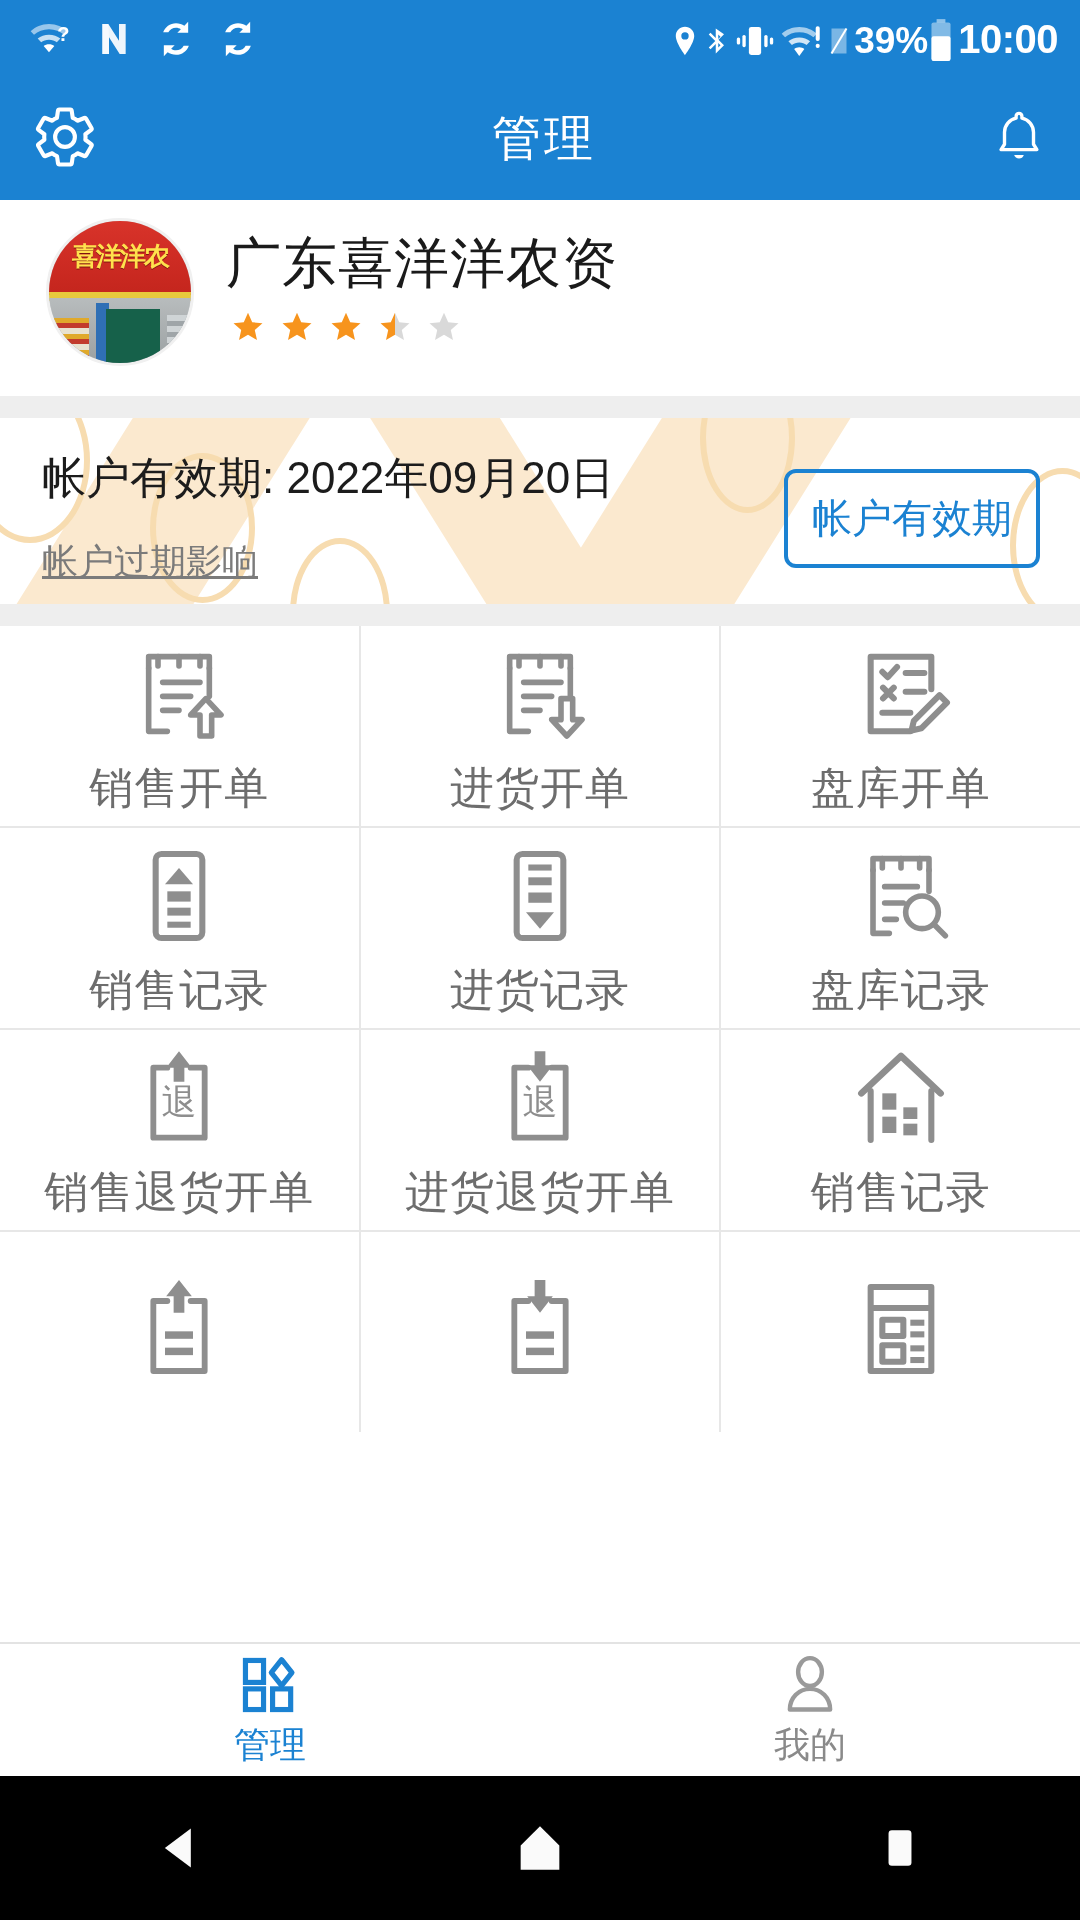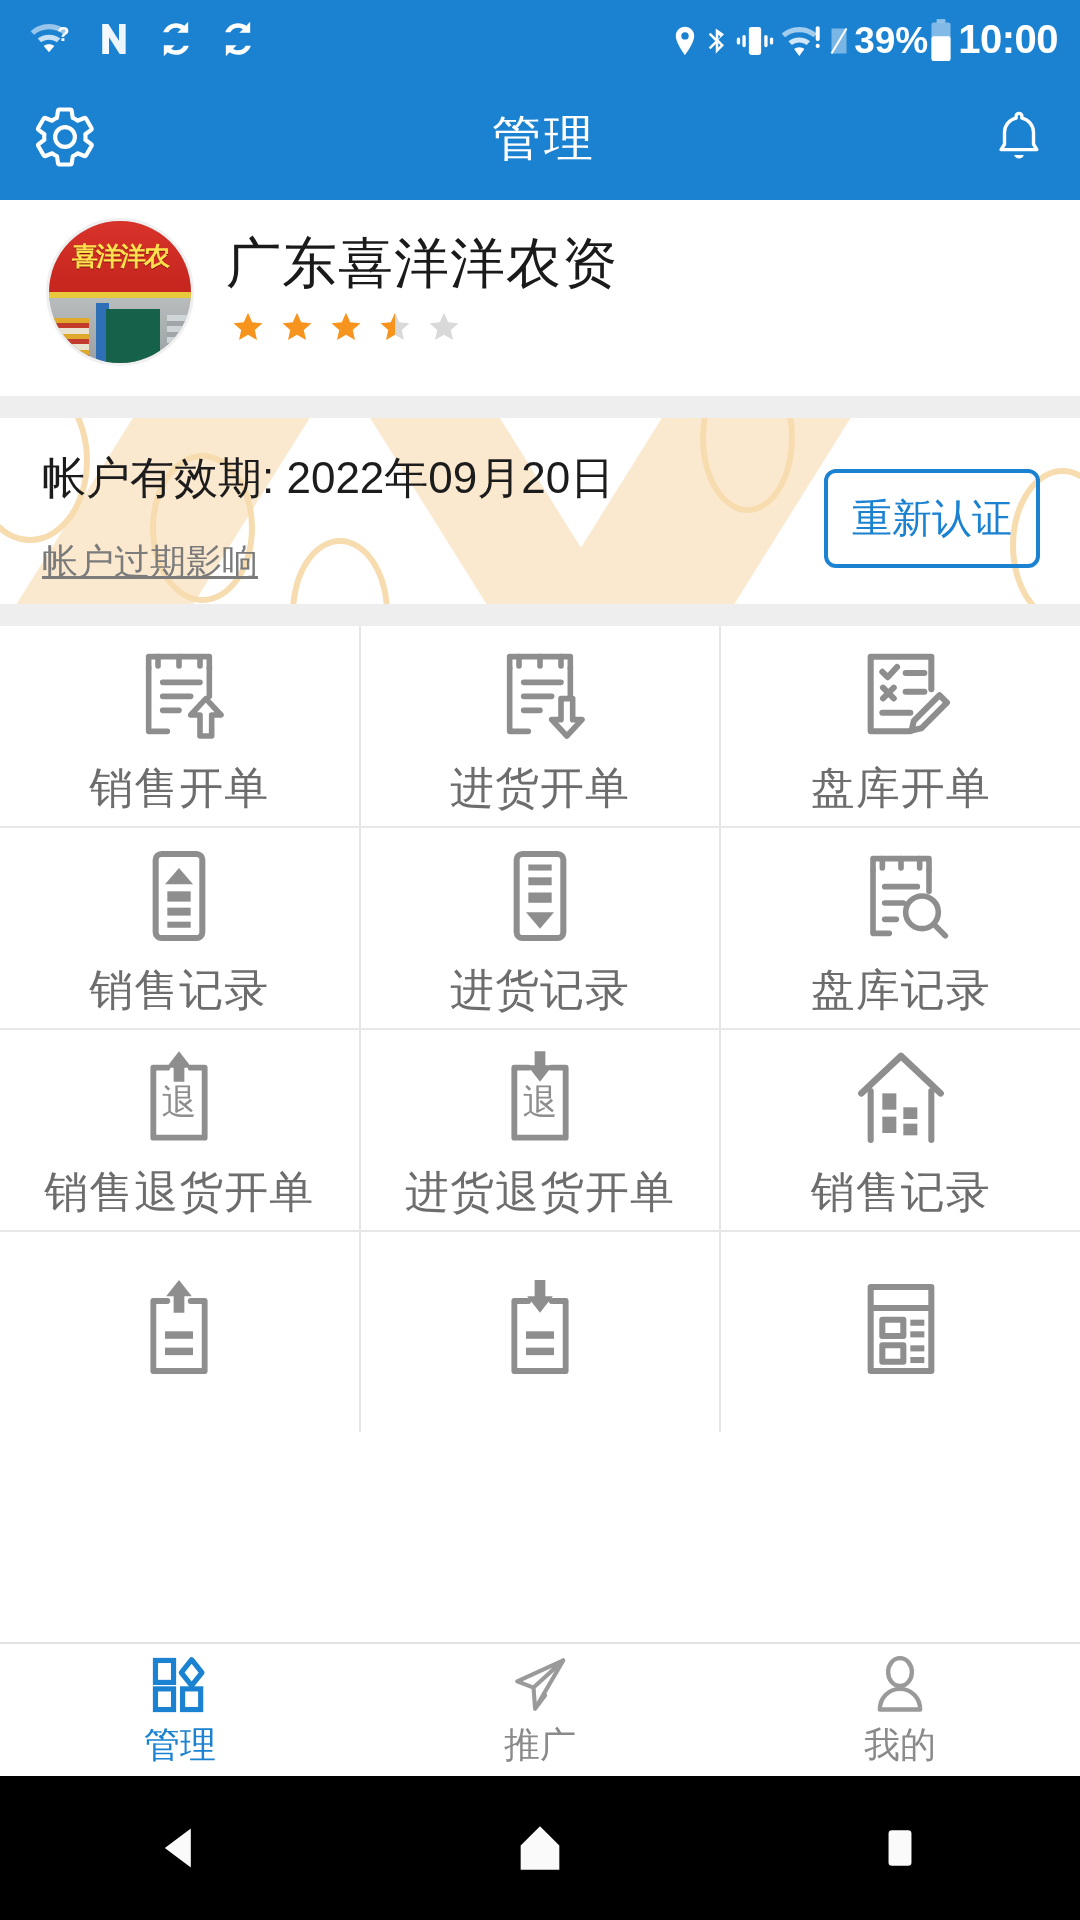--- a/index.html
+++ b/index.html
@@ -263,21 +263,21 @@
     <div class="deco-ring" style="width:120px;height:165px;left:-30px;top:-40px;"></div>
     <div class="deco-ring" style="width:105px;height:150px;left:150px;top:35px;"></div>
     <div class="deco-ring" style="width:100px;height:150px;left:290px;top:120px;"></div>
     <div class="deco-ring" style="width:95px;height:150px;left:700px;top:-55px;"></div>
     <div class="deco-ring" style="width:105px;height:155px;left:1010px;top:50px;"></div>
   </div>
   <div id="account-text">
     <div id="account-expiry">帐户有效期: 2022年09月20日</div>
     <a id="account-impact">帐户过期影响</a>
   </div>
-  <button id="recertify-btn">重新认证</button>
+  <button id="recertify-btn">帐户有效期</button>
 </div>
 
 <div id="grid-wrap">
   <div id="grid">
       <div class="cell">
         <div class="cell-icon">
           <svg width="112" height="112" viewBox="0 0 48 48">
             <g fill="none" stroke="#8e8e8e" stroke-width="2.4" stroke-linecap="round" stroke-linejoin="round">
               <path d="M11 13V8h26v5"></path>
               <path d="M11 13v27h8"></path>
@@ -450,28 +450,20 @@
           <path d="M16.5 2.2l4 5-4 5-4-5z" fill="none" stroke="#1b82d2" stroke-width="2" stroke-linejoin="round"></path>
           <rect x="2.5" y="13.5" width="7" height="8" fill="none" stroke="#1b82d2" stroke-width="2"></rect>
           <rect x="13" y="13.5" width="7" height="8" fill="none" stroke="#1b82d2" stroke-width="2"></rect>
         </svg>
       </div>
       <div class="tab-label">管理</div>
     </div>
     <div class="tab">
       <div class="tab-icon">
         <svg width="62" height="62" viewBox="0 0 24 24">
-          <path d="M21 2.5 3.2 10.6l6.3 2.4M21 2.5 9.5 13l.6 8.2L14 16M21 2.5 10.1 21.2" fill="none" stroke="#9a9a9a" stroke-width="1.6" stroke-linejoin="round" stroke-linecap="round"></path>
-        </svg>
-      </div>
-      <div class="tab-label">推广</div>
-    </div>
-    <div class="tab">
-      <div class="tab-icon">
-        <svg width="62" height="62" viewBox="0 0 24 24">
           <ellipse cx="12" cy="7" rx="4.6" ry="5.4" fill="none" stroke="#9a9a9a" stroke-width="1.7"></ellipse>
           <path d="M4.2 21.5c0-4.6 3.5-8 7.8-8s7.8 3.4 7.8 8z" fill="none" stroke="#9a9a9a" stroke-width="1.7" stroke-linejoin="round"></path>
         </svg>
       </div>
       <div class="tab-label">我的</div>
     </div>
   </div>
 
 <div id="android-nav">
   <span class="nav-btn">

